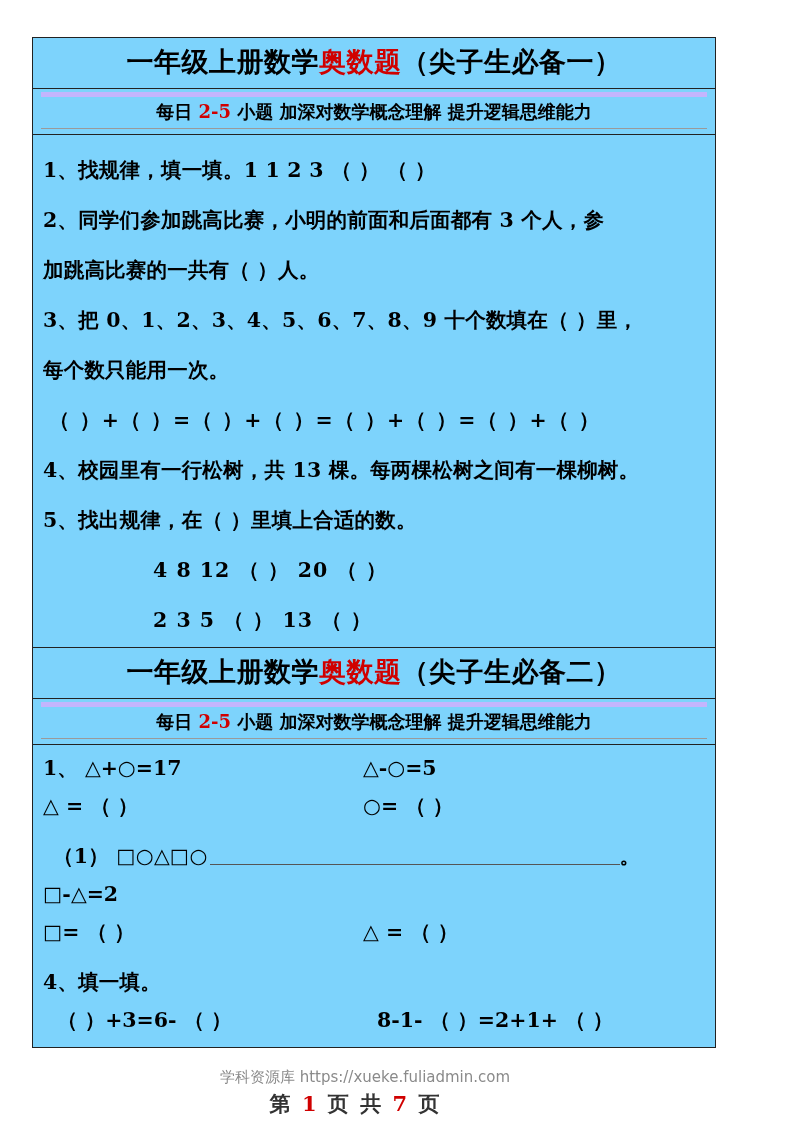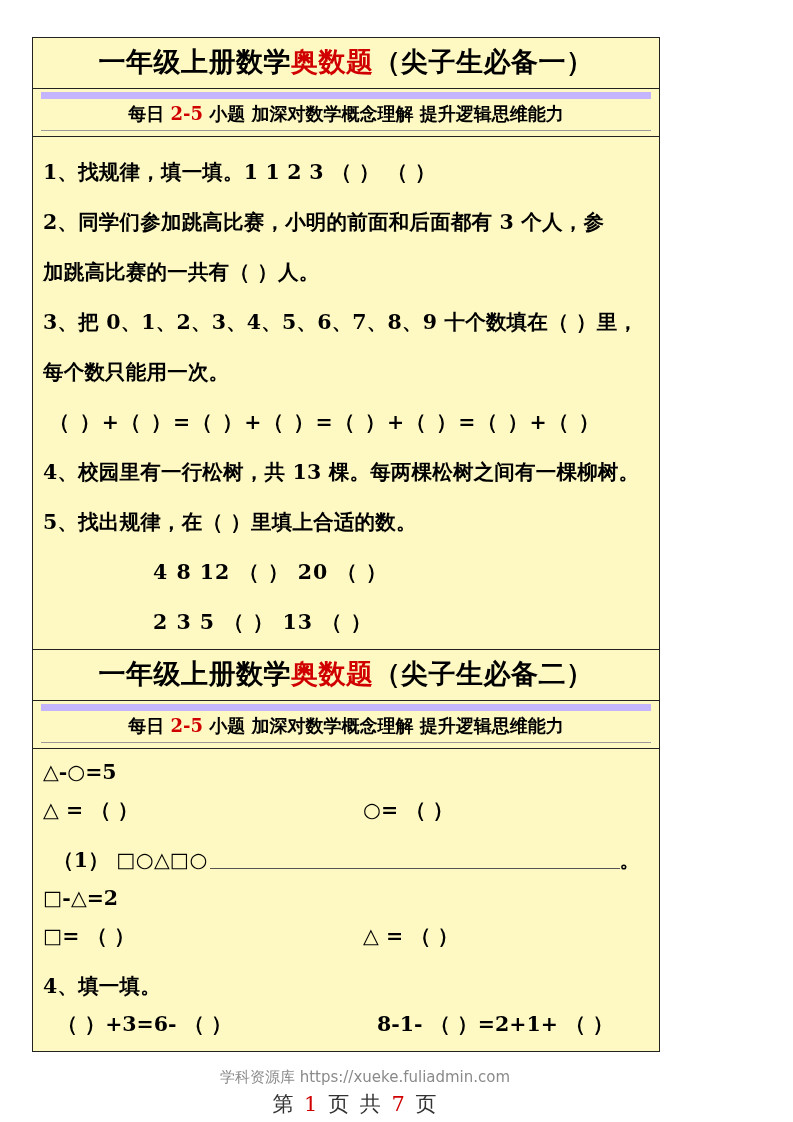--- a/index.html
+++ b/index.html
@@ -21,24 +21,24 @@
     left: 0; top: 0;
     width: 793px;
     height: 1122px;
   }
 
   
   .sheet {
     position: absolute;
     left: 32px;
     top: 37px;
-    width: 628px;
+    width: 684px;
     border: 1.6px solid #222222;
     box-sizing: border-box;
-    background: #fef9c3;
+    background: #7dd3fc;
   }
 
   
   .title-row {
     border-bottom: 1.6px solid #222222;
     text-align: center;
     padding: 6px 0 8px 0;
   }
   .title-text {
     font-family: "DejaVu Serif", "Liberation Serif", serif;
@@ -51,21 +51,21 @@
     color: #d00000;
   }
 
   
   .subtitle-row {
     border-bottom: 1.6px solid #222222;
     padding: 3px 0 5px 0;
   }
   .subtitle-inner {
     margin: 0 8px;
-    border-top: 7px solid #c4b5fd;
+    border-top: 5px solid #c4b5fd;
     border-bottom: 1px solid #9a9a9a;
     text-align: center;
     padding: 3px 0 4px 0;
   }
   .subtitle-text {
     font-family: "DejaVu Serif", "Liberation Serif", serif;
     font-size: 18px;
     font-weight: bold;
     white-space: nowrap;
   }
@@ -139,21 +139,21 @@
     white-space: nowrap;
   }
   .page-number {
     position: absolute;
     left: 0;
     top: 1090px;
     width: 711px;
     text-align: center;
     font-family: "DejaVu Serif", "Liberation Serif", serif;
     font-size: 21px;
-    font-weight: normal;
+    font-weight: bold;
     color: #333333;
     white-space: nowrap;
     letter-spacing: 2px;
   }
   .page-number .red {
     color: #d00000;
   }
 </style>
 </head>
 <body>
@@ -199,20 +199,21 @@
 
     <div class="subtitle-row">
       <div class="subtitle-inner">
         <div class="subtitle-text"><span>每日</span> <span class="red">2-5</span> <span>小题  加深对数学概念理解  提升逻辑思维能力</span></div>
       </div>
     </div>
 
     <div class="body-row">
 
       <div class="two-col">
+        <div class="col-a">1、 △+○=17</div>
         <div class="col-b">△-○=5</div>
       </div>
 
       <div class="two-col">
         <div class="col-a"> △ = （      ）</div>
         <div class="col-b">○= （     ）</div>
       </div>
 
 
       <div class="q-line sub"><span>（1）</span> <span>□○△□○</span><span class="fill-line"></span><span>。</span></div>

